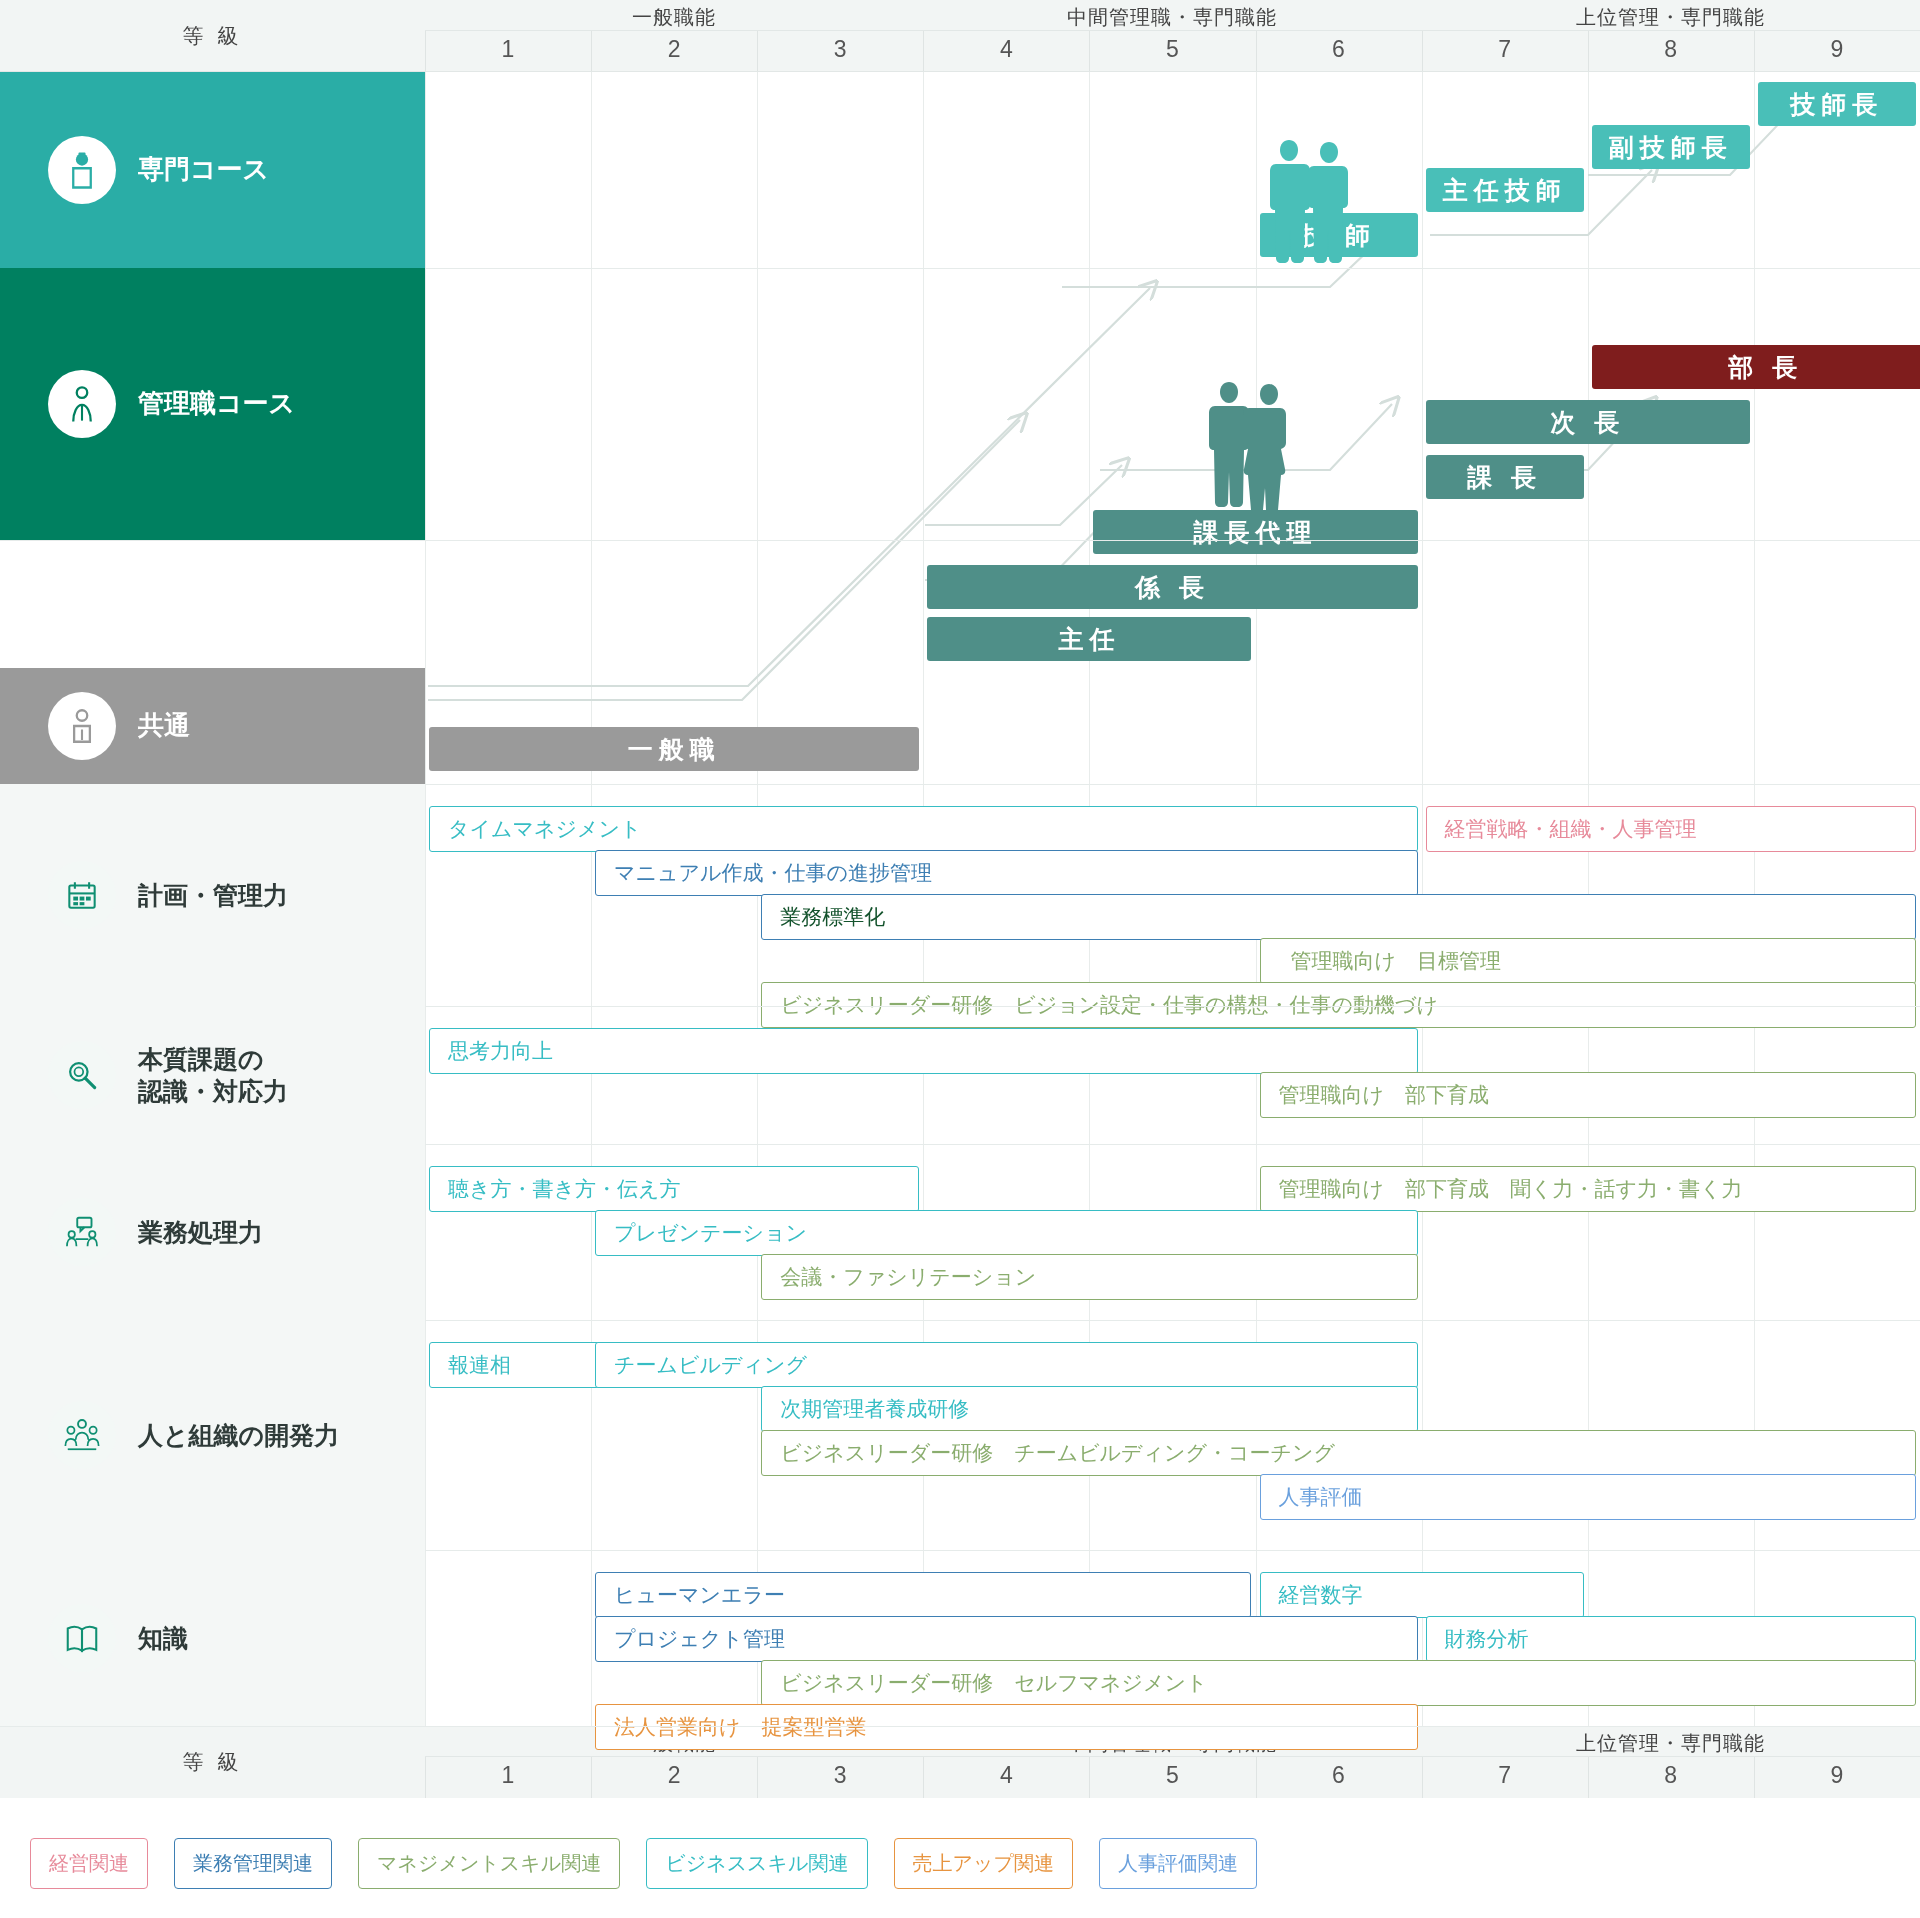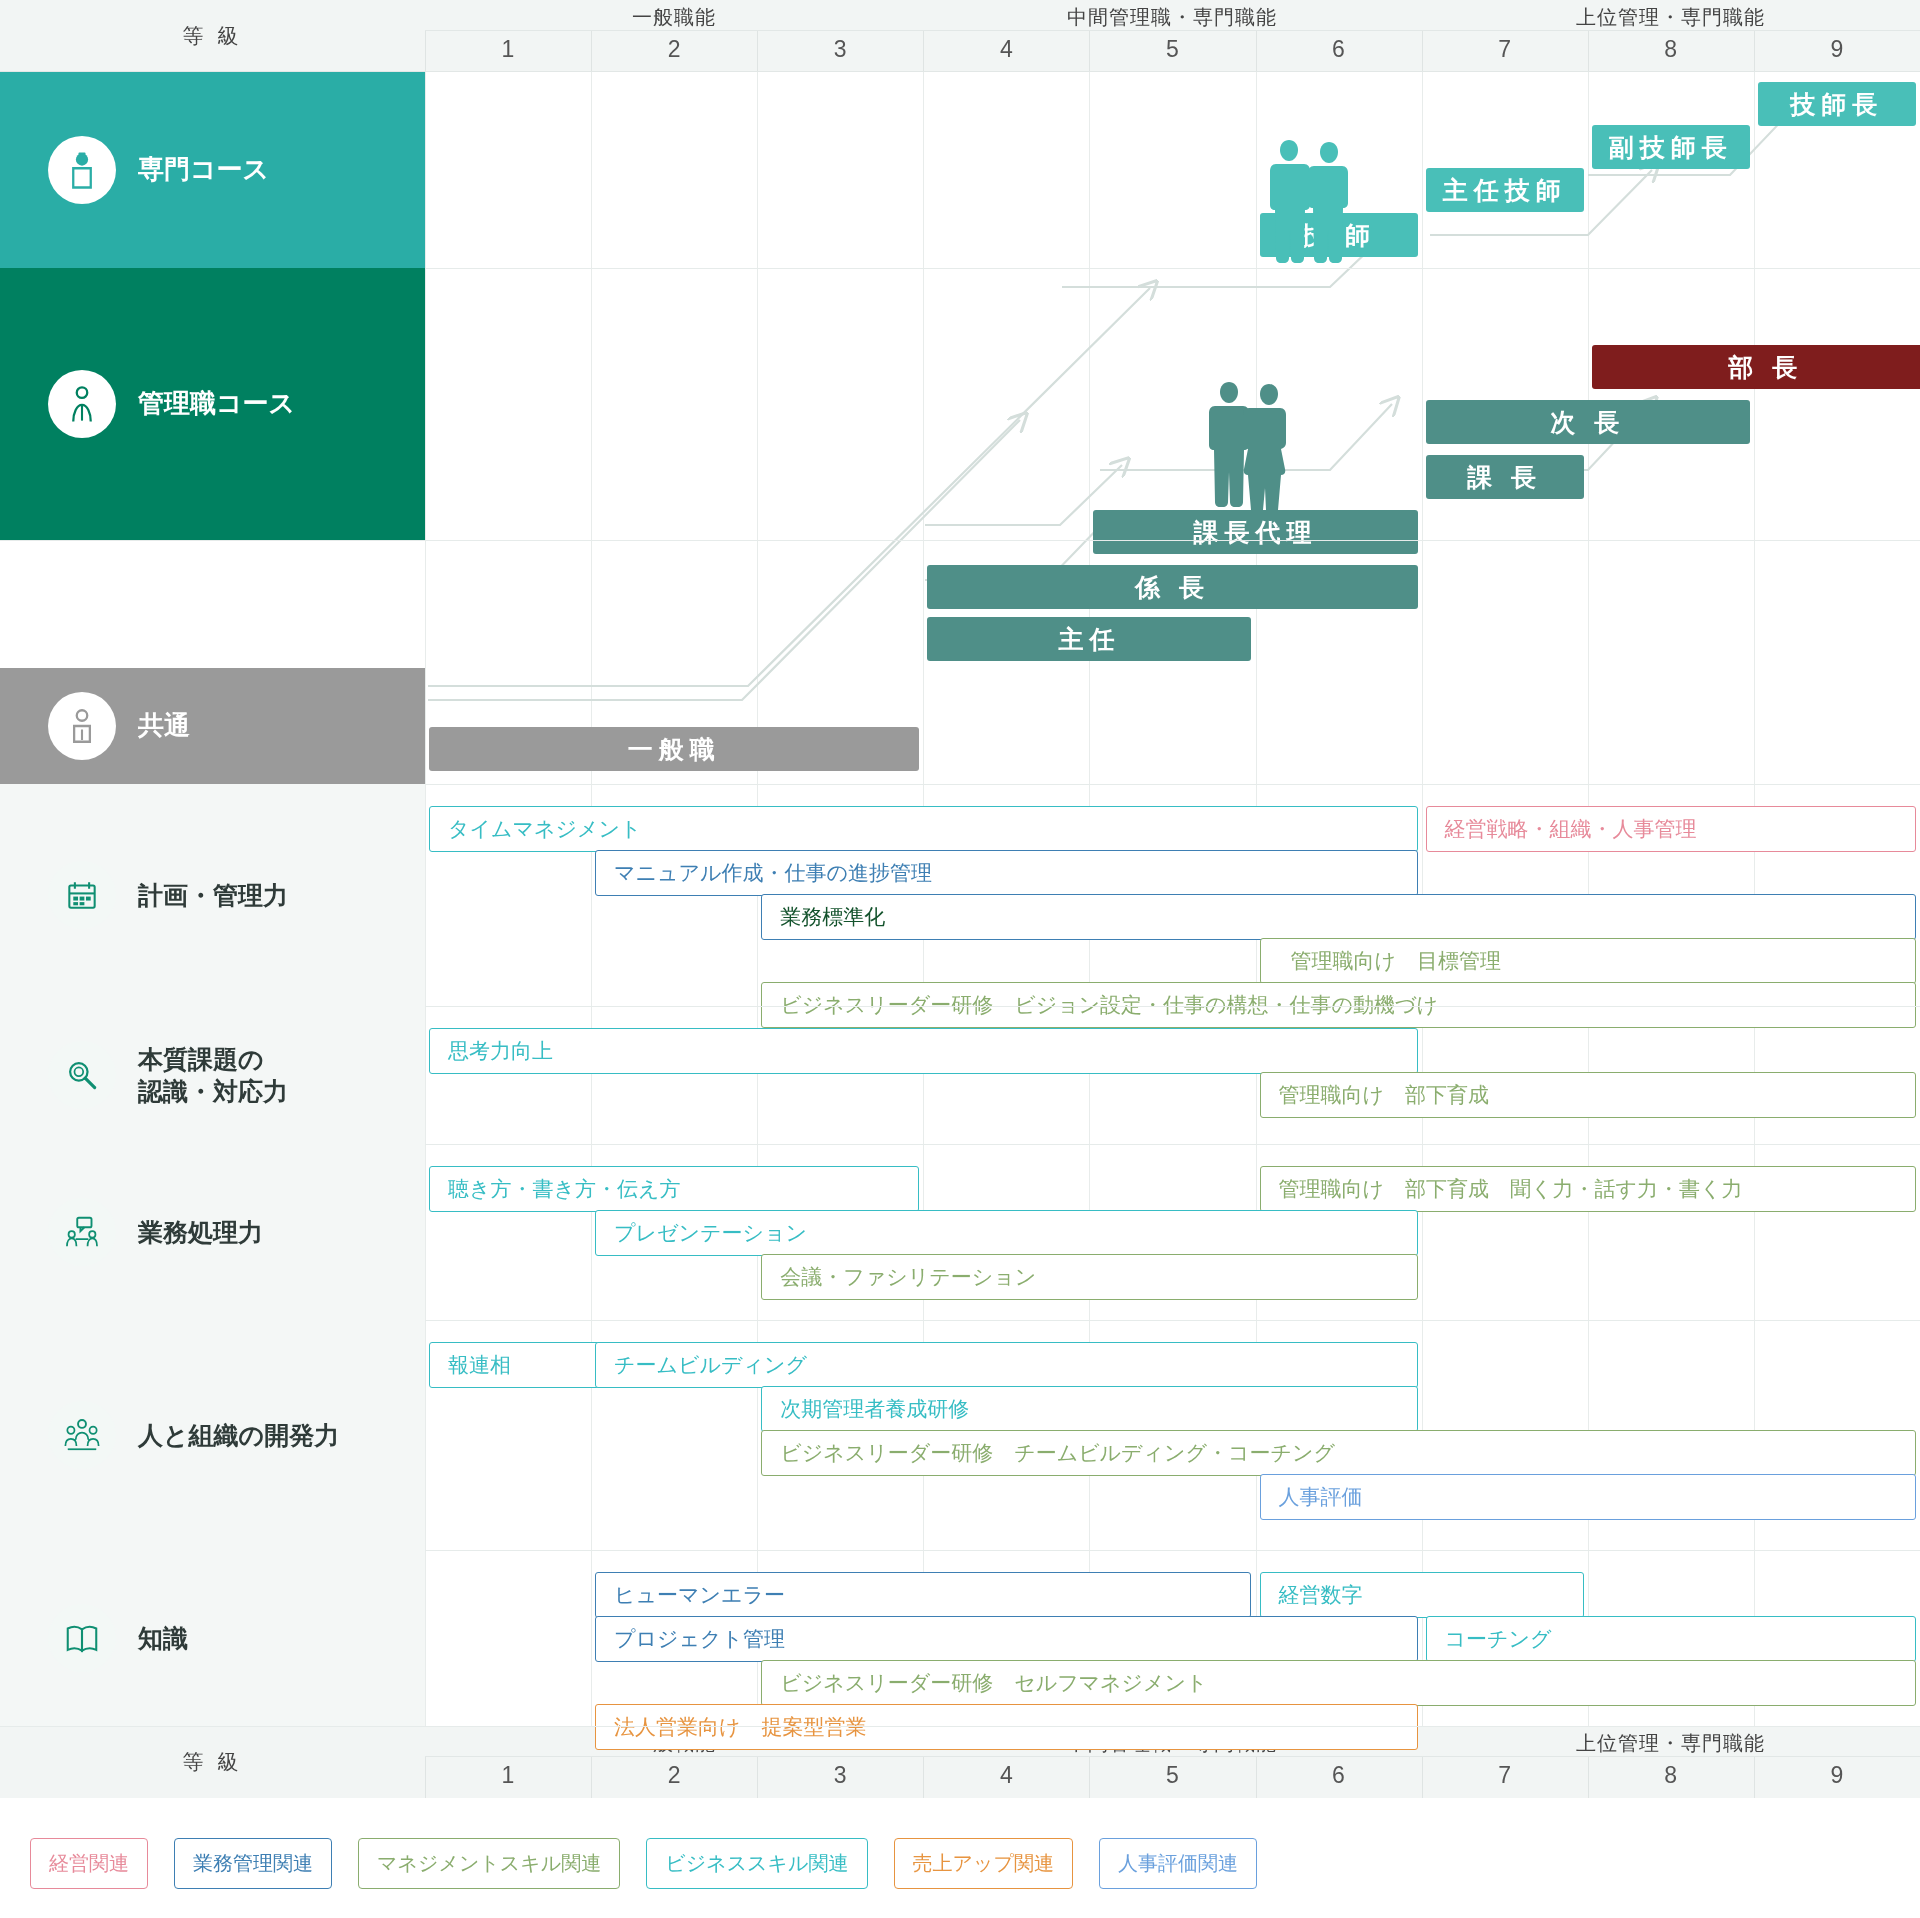--- a/index.html
+++ b/index.html
@@ -312,21 +312,21 @@
           <svg width="38" height="38" viewBox="0 0 48 48" fill="#0f8f72">
             <path d="M6 12c6-3 12-3 18 1v27c-6-4-12-4-18-1z" fill="none" stroke="#0f8f72" stroke-width="2.6"></path>
             <path d="M42 12c-6-3-12-3-18 1v27c6-4 12-4 18-1z" fill="none" stroke="#0f8f72" stroke-width="2.6"></path>
           </svg>
         </span>
         <span class="txt" style="white-space: pre-line;">知識</span>
       </div>
       <div class="bar" style="left: 595.1px; width: 656.4px; top: 1572px; border-color: rgb(62, 127, 179); color: rgb(62, 127, 179);">ヒューマンエラー</div>
       <div class="bar" style="left: 1259.5px; width: 324.2px; top: 1572px; border-color: rgb(55, 189, 196); color: rgb(55, 189, 196);">経営数字</div>
       <div class="bar" style="left: 595.1px; width: 822.5px; top: 1616px; border-color: rgb(62, 127, 179); color: rgb(62, 127, 179);">プロジェクト管理</div>
-      <div class="bar" style="left: 1425.6px; width: 490.3px; top: 1616px; border-color: rgb(55, 189, 196); color: rgb(55, 189, 196);">コーチング</div>
+      <div class="bar" style="left: 1425.6px; width: 490.3px; top: 1616px; border-color: rgb(55, 189, 196); color: rgb(55, 189, 196);">財務分析</div>
       <div class="bar" style="left: 761.2px; width: 1154.7px; top: 1660px; border-color: rgb(138, 173, 110); color: rgb(138, 173, 110);">ビジネスリーダー研修　セルフマネジメント</div>
       <div class="bar" style="left: 595.1px; width: 822.5px; top: 1704px; border-color: rgb(231, 148, 64); color: rgb(231, 148, 64);">法人営業向け　提案型営業</div>
       <div class="band-line" style="top: 1726px;"></div>
     </div>
 
   <svg class="people" style="left:1258px; top:136px; width:96px; height:130px;" viewBox="0 0 96 130">
     <g fill="#49bfb8">
       <path d="M22 14c0-6 4-10 9-10s9 4 9 10-4 11-9 11-9-5-9-11z"></path>
       <path d="M16 28h30c4 0 6 3 6 7v34c0 3-2 5-5 5l-1 48c0 3-2 5-5 5h-3c-3 0-5-2-5-5l-1-28-1 28c0 3-2 5-5 5h-3c-3 0-5-2-5-5l-1-48c-3 0-5-2-5-5V35c0-4 2-7 6-7z"></path>
       <path d="M62 16c0-6 4-10 9-10s9 4 9 10-4 11-9 11-9-5-9-11z"></path>

